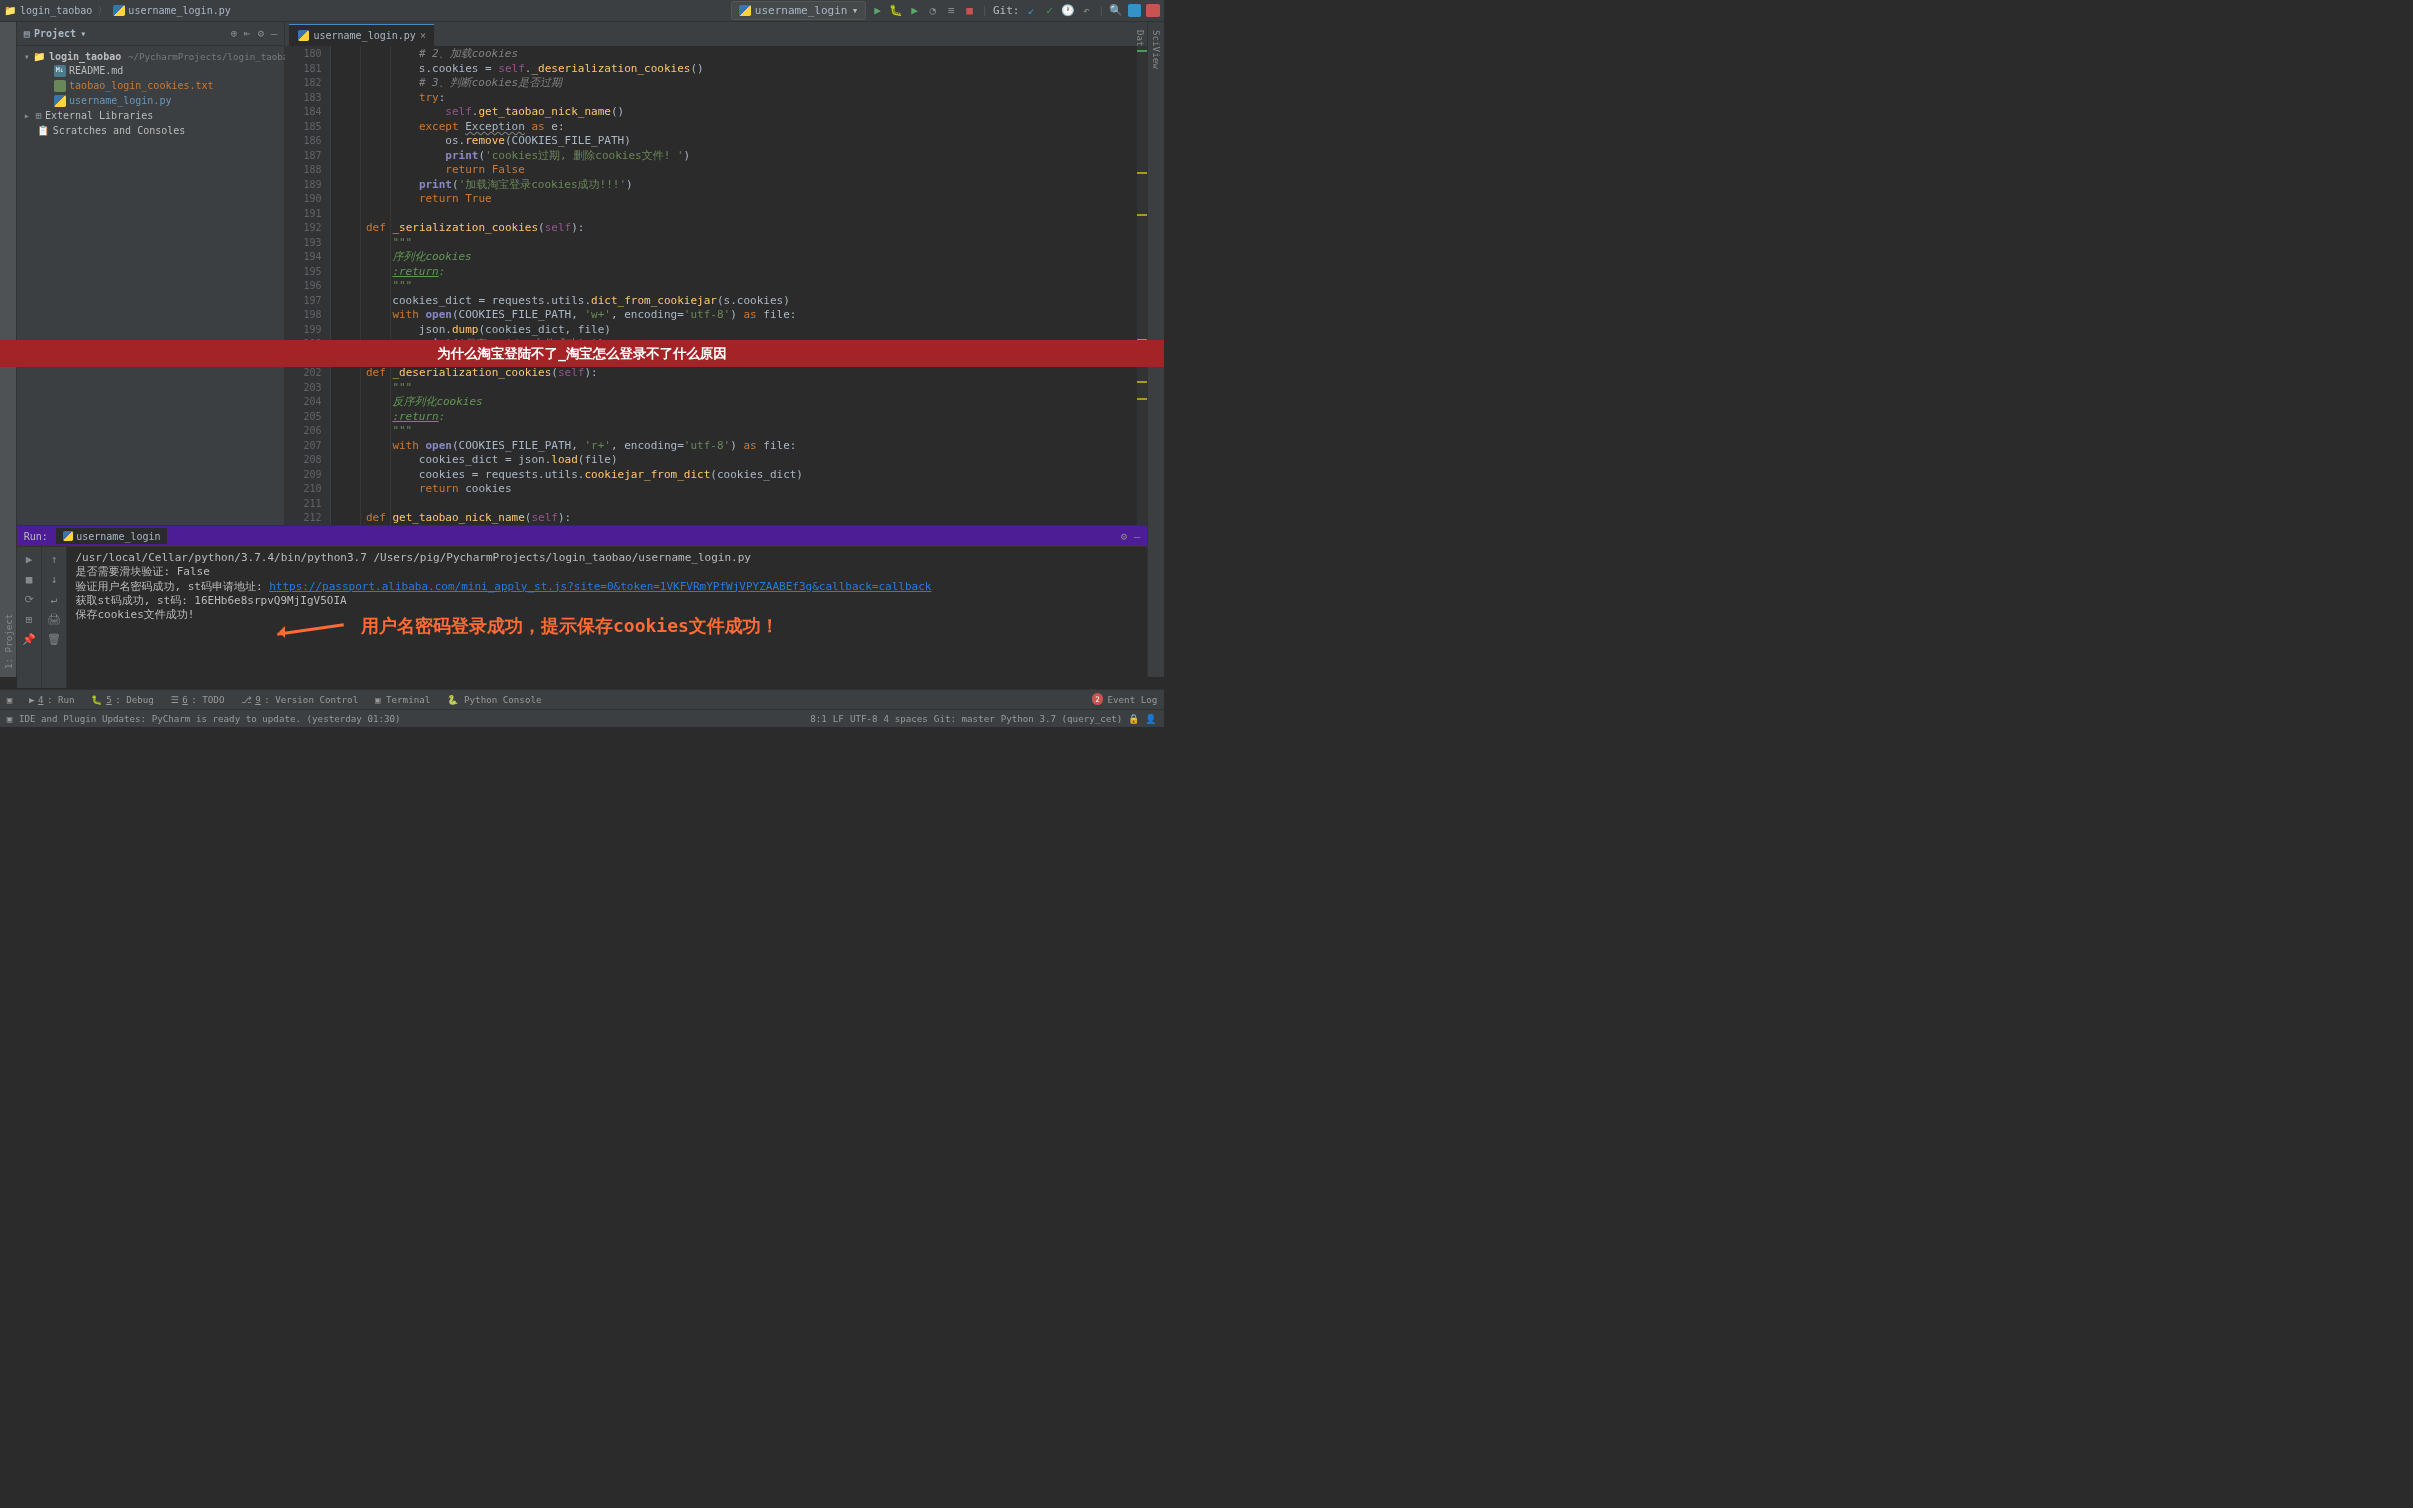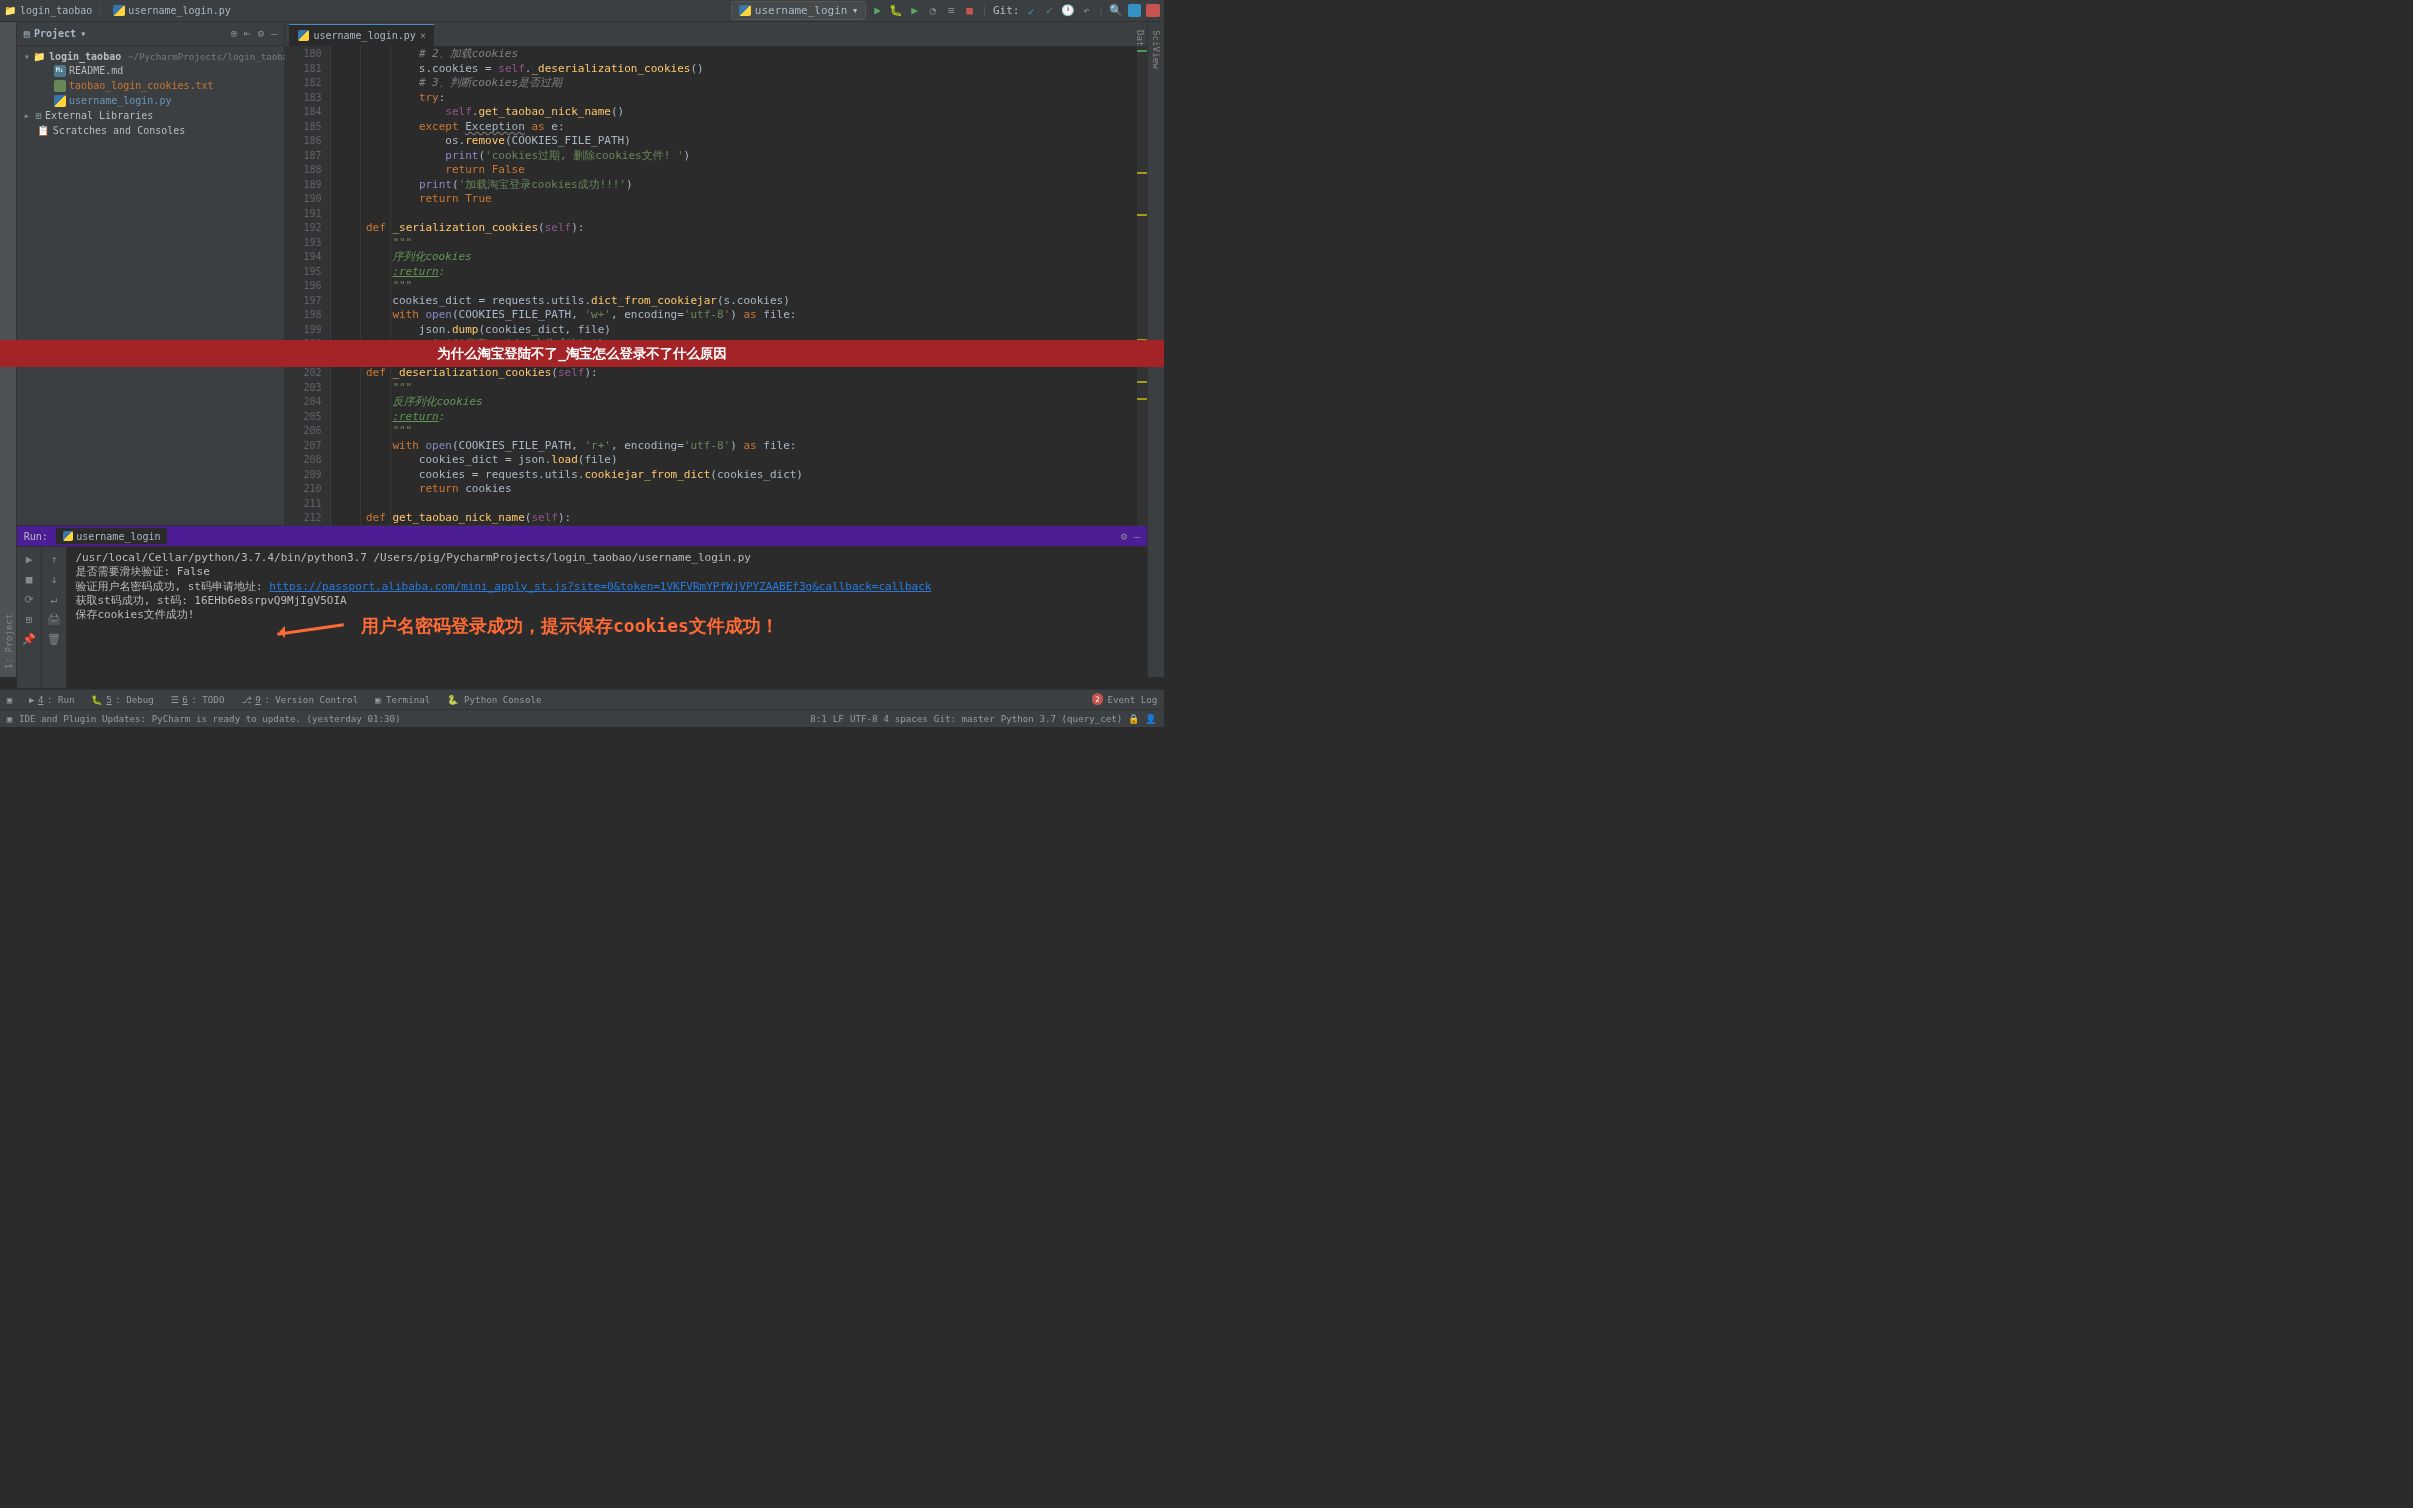--- a/index.html
+++ b/index.html
@@ -238,21 +238,21 @@
       width: 0.8px;
       background: #373737;
     }
     
     
     .kw { color: #cc7832; }
     .str { color: #6a8759; }
     .self { color: #94558d; }
     .func { color: #ffc66d; }
     .comment { color: #808080; font-style: italic; }
-    .builtin { color: #8888c6; }
+    .builtin { color: #8888c6; font-weight: bold; }
     .param { color: #a9b7c6; }
     .docstr { color: #629755; font-style: italic; }
     .docstr-q { color: #6a8759; }
     .wavy { text-decoration: underline wavy #808080; text-decoration-skip-ink: none; }
     
     
     .red-banner {
       position: absolute;
       left: 0;
       right: 0;

